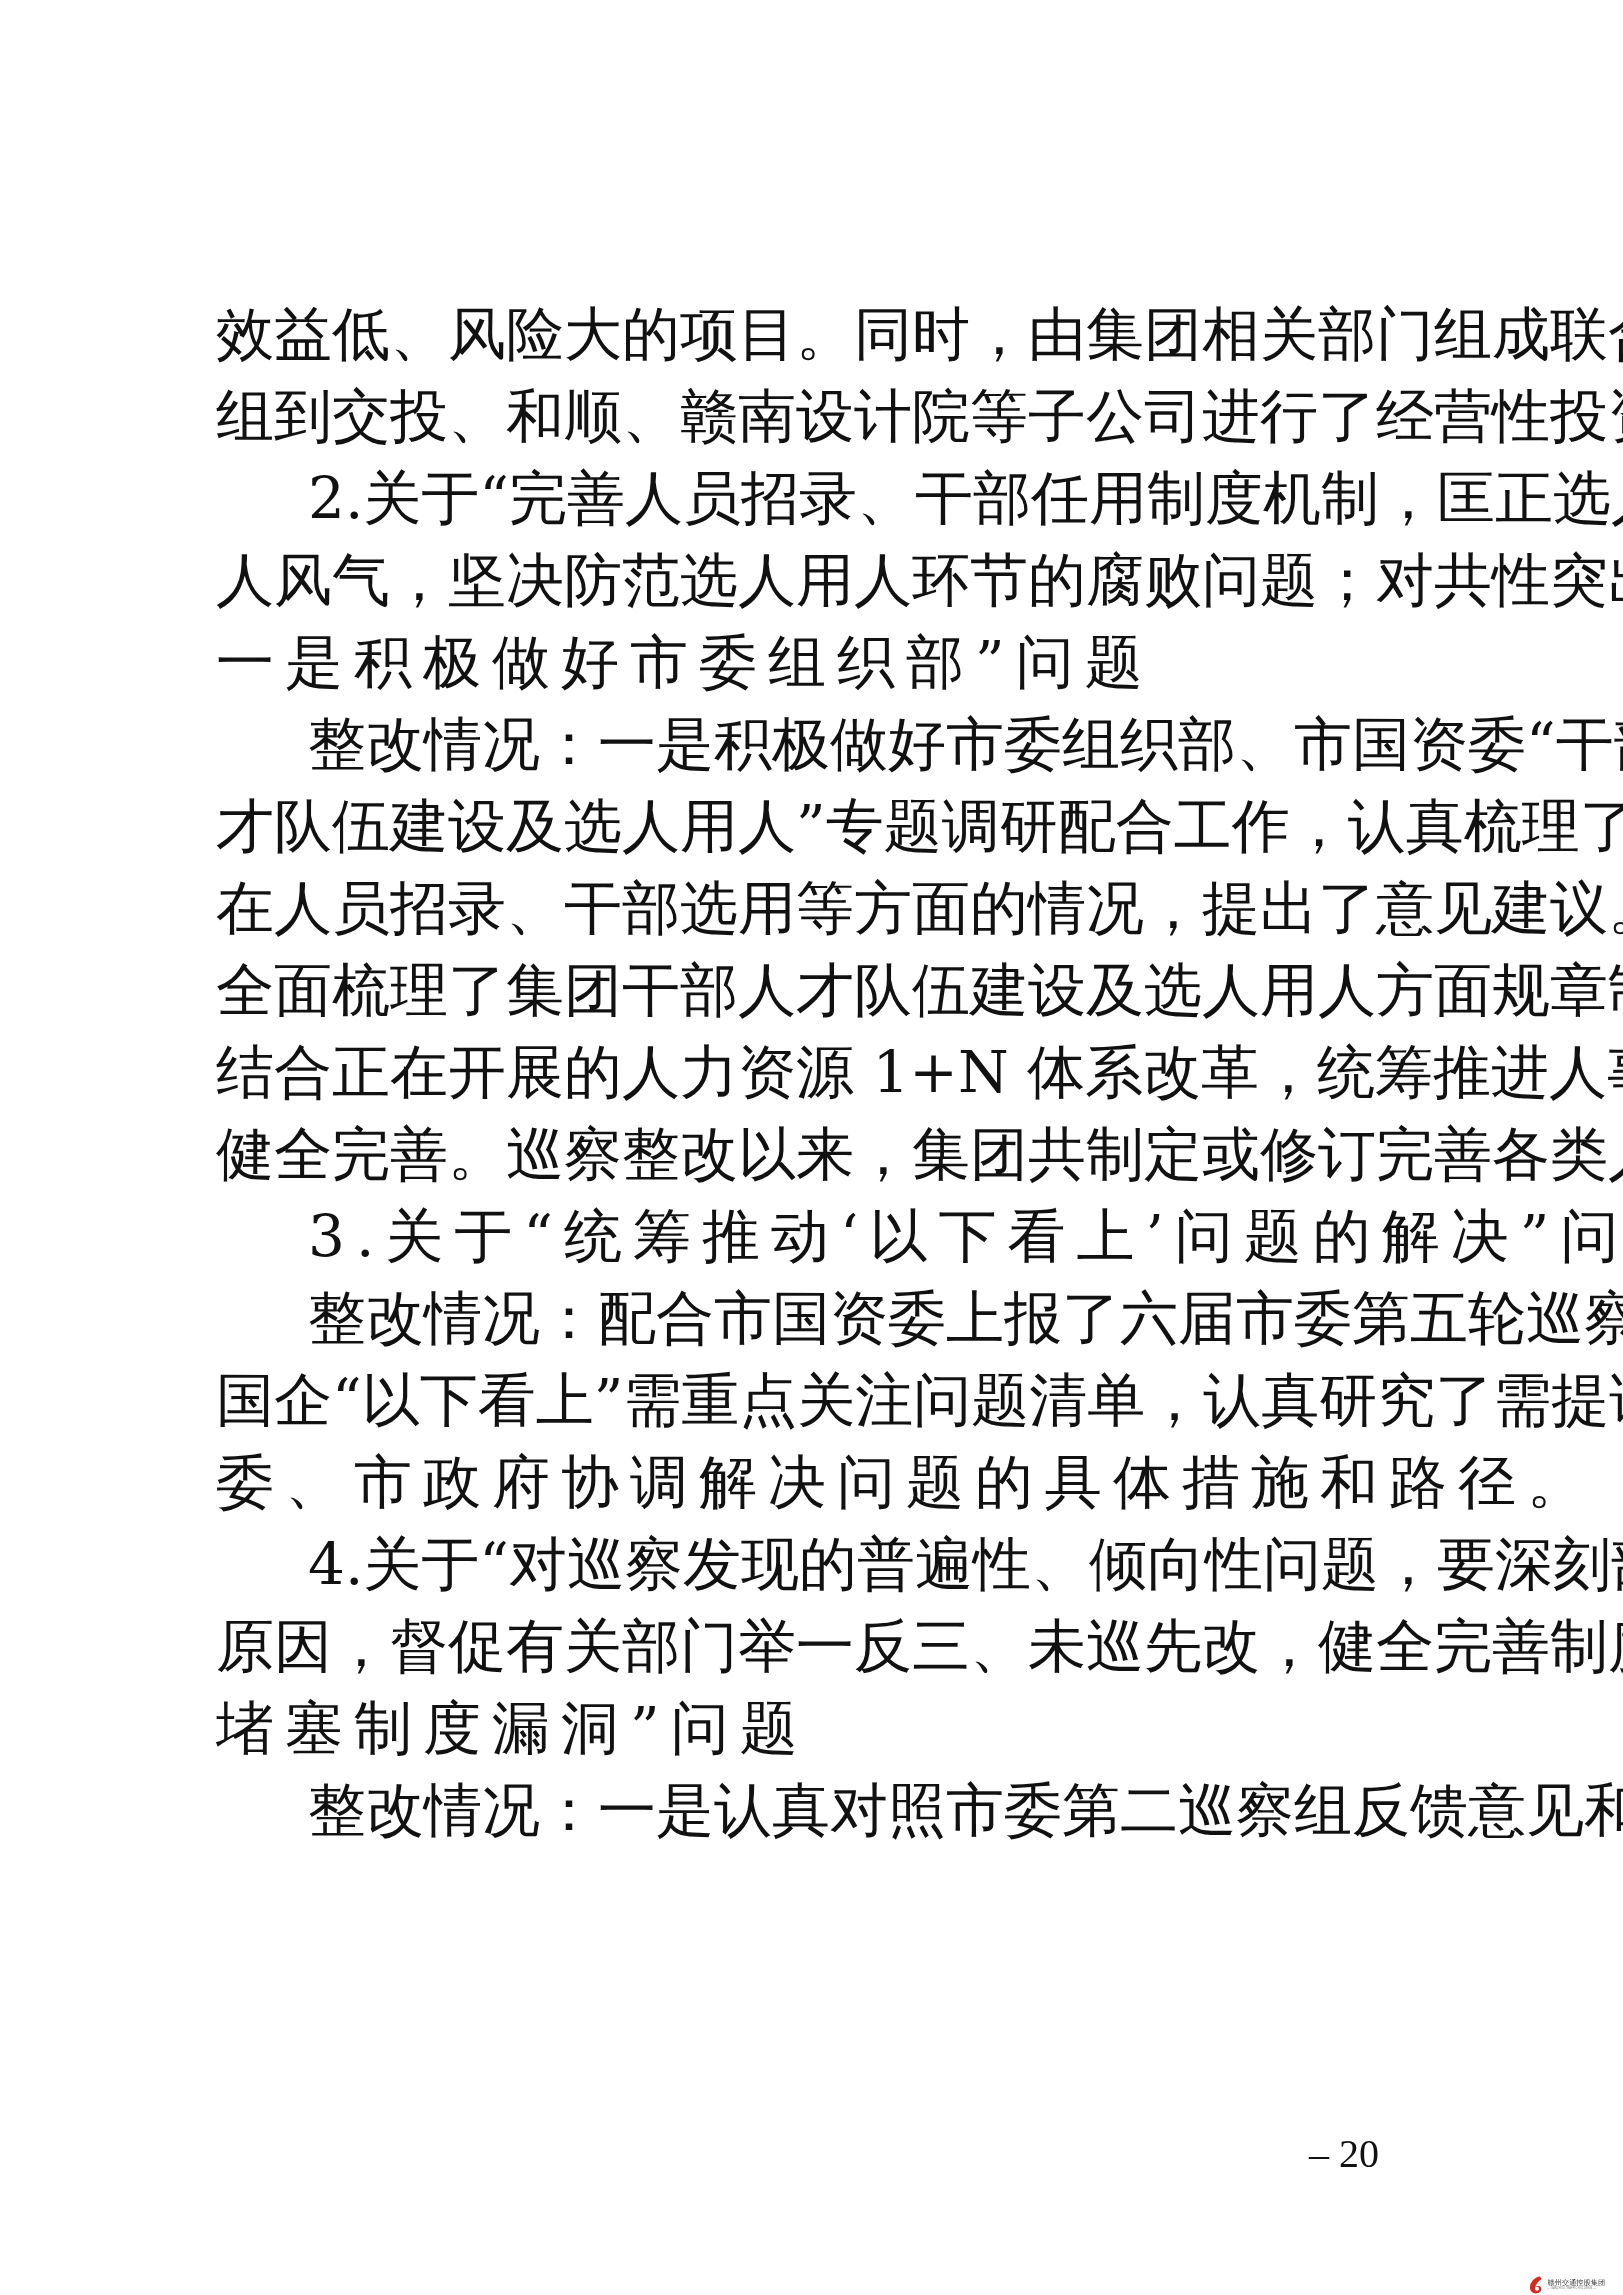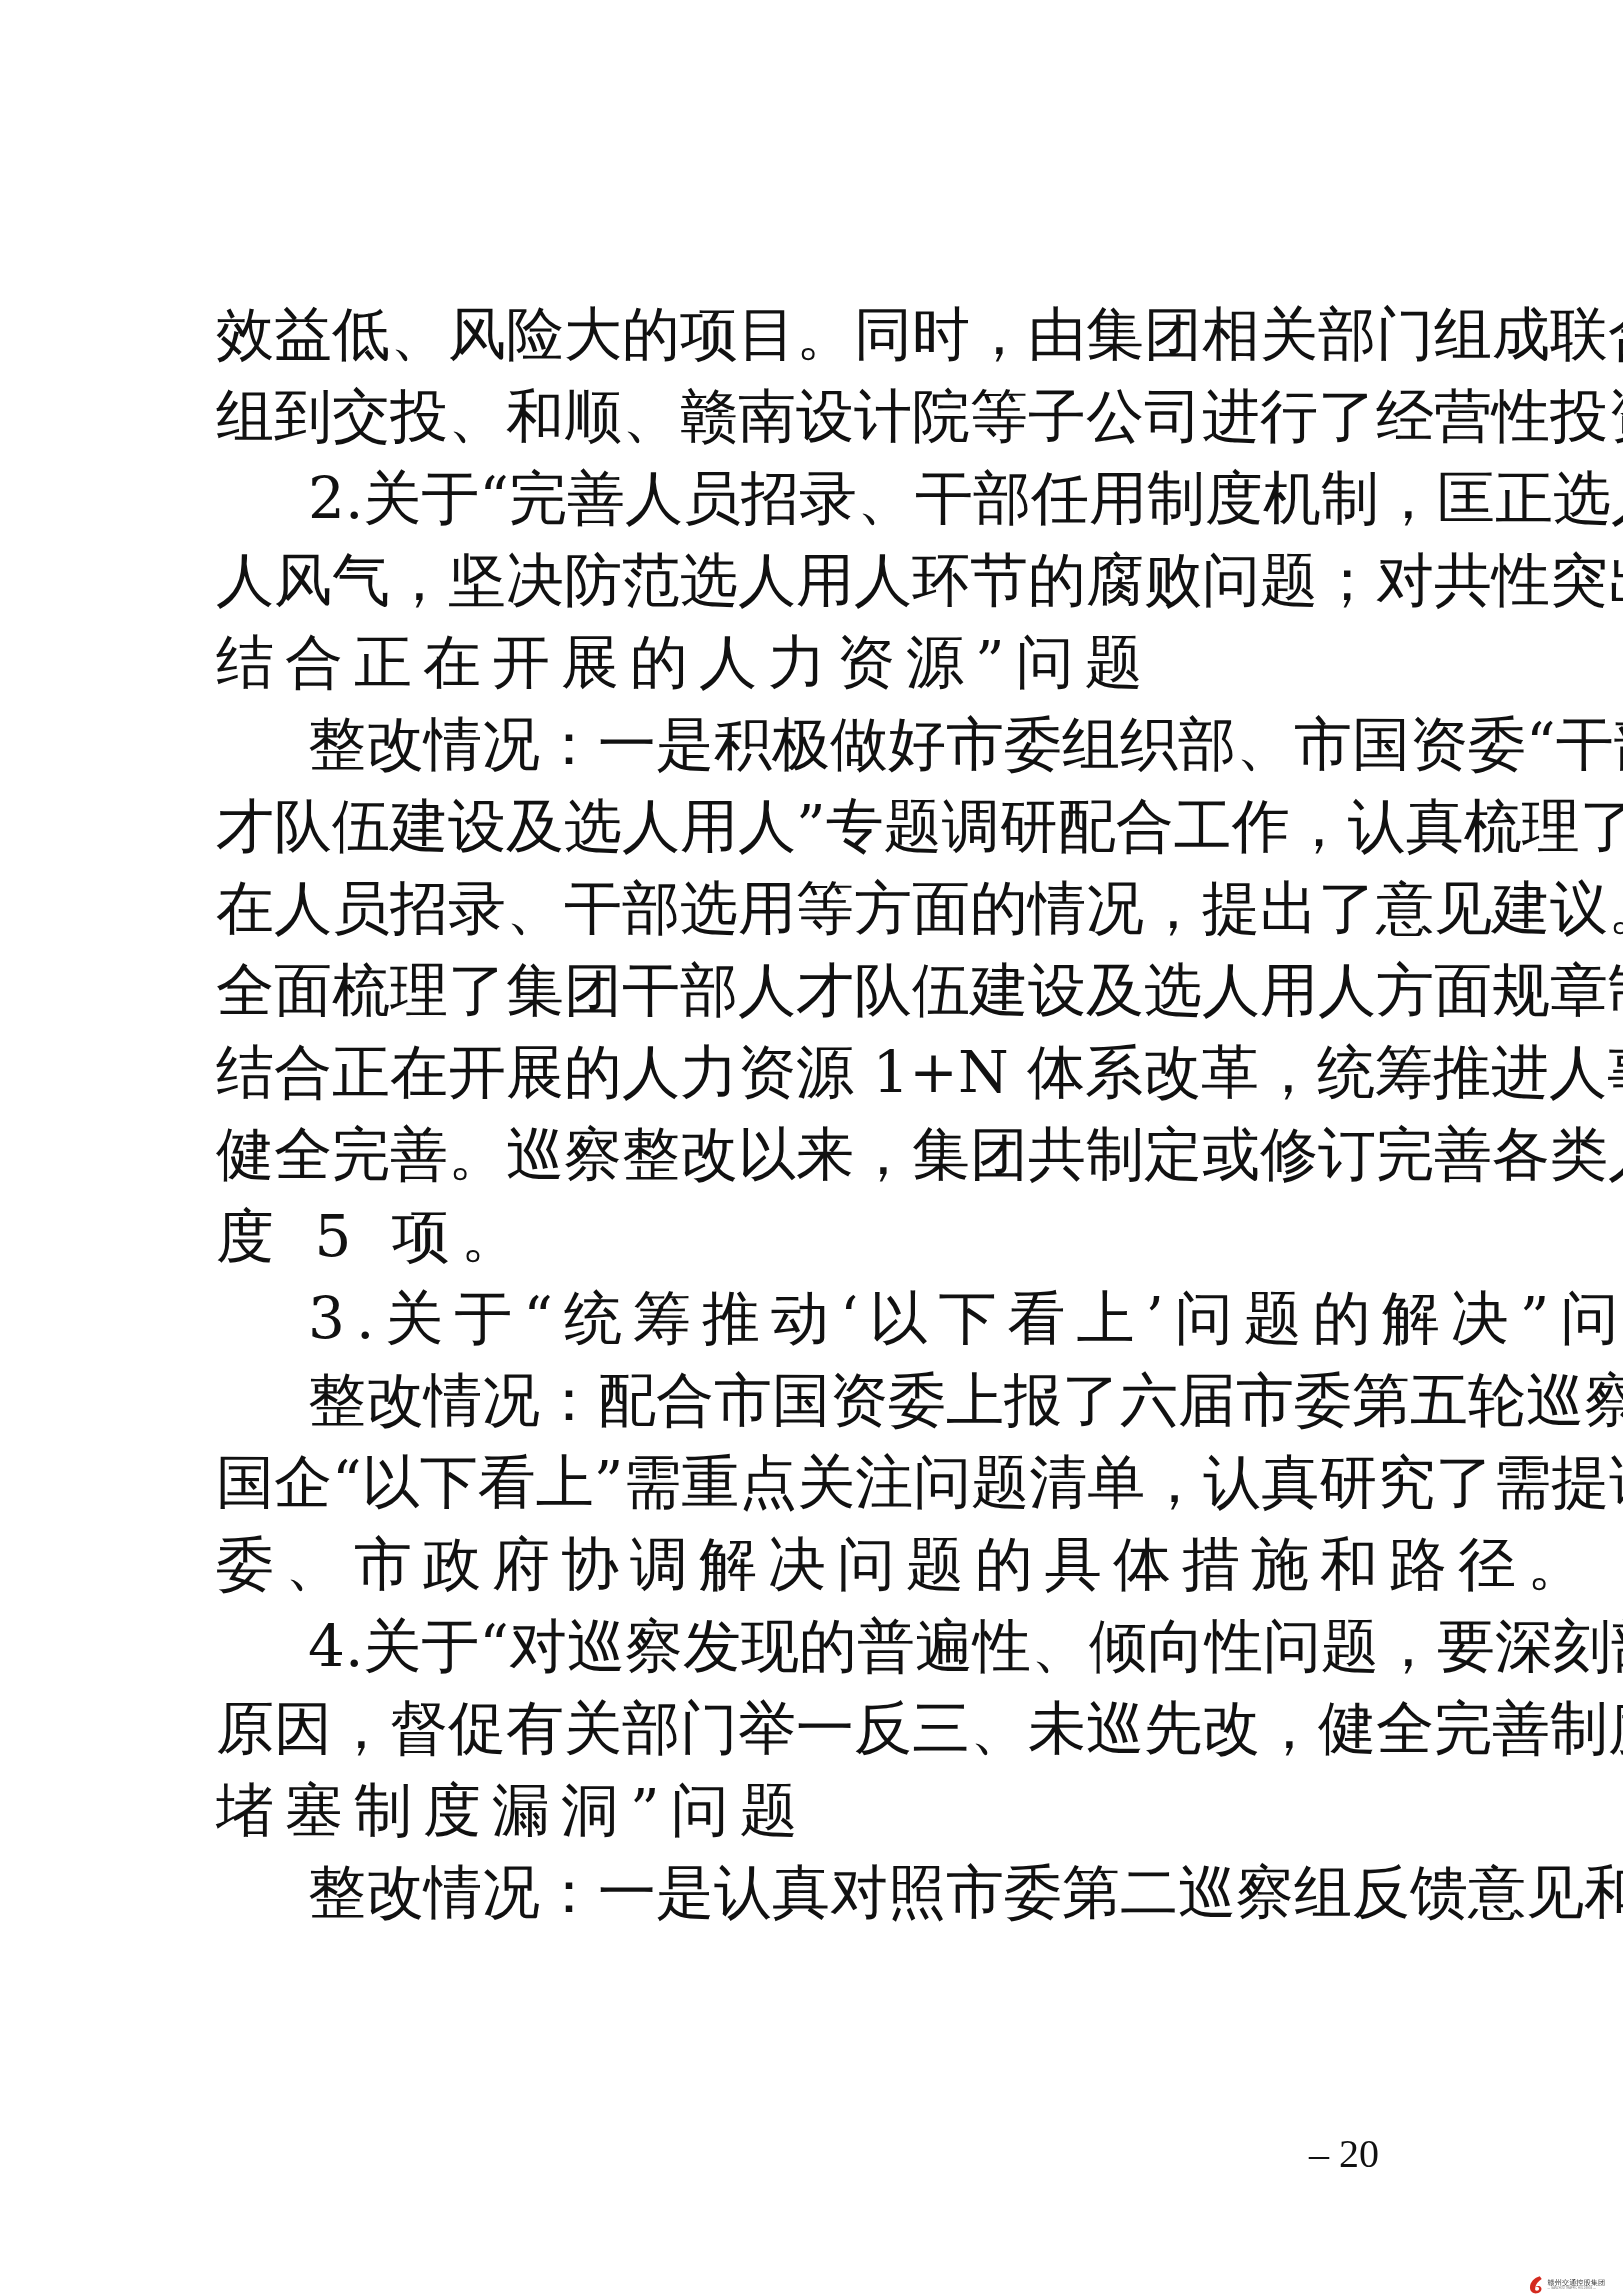--- a/index.html
+++ b/index.html
@@ -99,31 +99,30 @@
   <div class="body-text">
 
     <div>
       <div class="line">效益低、风险大的项目。同时，由集团相关部门组成联合工作</div>
       <div class="line">组到交投、和顺、赣南设计院等子公司进行了经营性投资项目</div>
     </div>
 
     <div>
       <div class="line indent">2.关于“完善人员招录、干部任用制度机制，匡正选人用</div>
       <div class="line">人风气，坚决防范选人用人环节的腐败问题；对共性突出问题，</div>
-      <div class="line last">结合正在开展的人力资源”问题</div>
+      <div class="line last">一是积极做好市委组织部”问题</div>
     </div>
 
     <div>
       <div class="line indent">整改情况：一是积极做好市委组织部、市国资委“干部人</div>
       <div class="line">才队伍建设及选人用人”专题调研配合工作，认真梳理了集团</div>
       <div class="line">在人员招录、干部选用等方面的情况，提出了意见建议。二是</div>
       <div class="line">全面梳理了集团干部人才队伍建设及选人用人方面规章制度，</div>
       <div class="line">结合正在开展的人力资源 1+N 体系改革，统筹推进人事制度的</div>
       <div class="line">健全完善。巡察整改以来，集团共制定或修订完善各类人事制</div>
-      <div class="line last">度 5 项。</div>
     </div>
 
     <div>
       <div class="line indent last">3.关于“统筹推动‘以下看上’问题的解决”问题</div>
     </div>
 
     <div>
       <div class="line indent">整改情况：配合市国资委上报了六届市委第五轮巡察市属</div>
       <div class="line">国企“以下看上”需重点关注问题清单，认真研究了需提请市</div>
       <div class="line last">委、市政府协调解决问题的具体措施和路径。</div>

